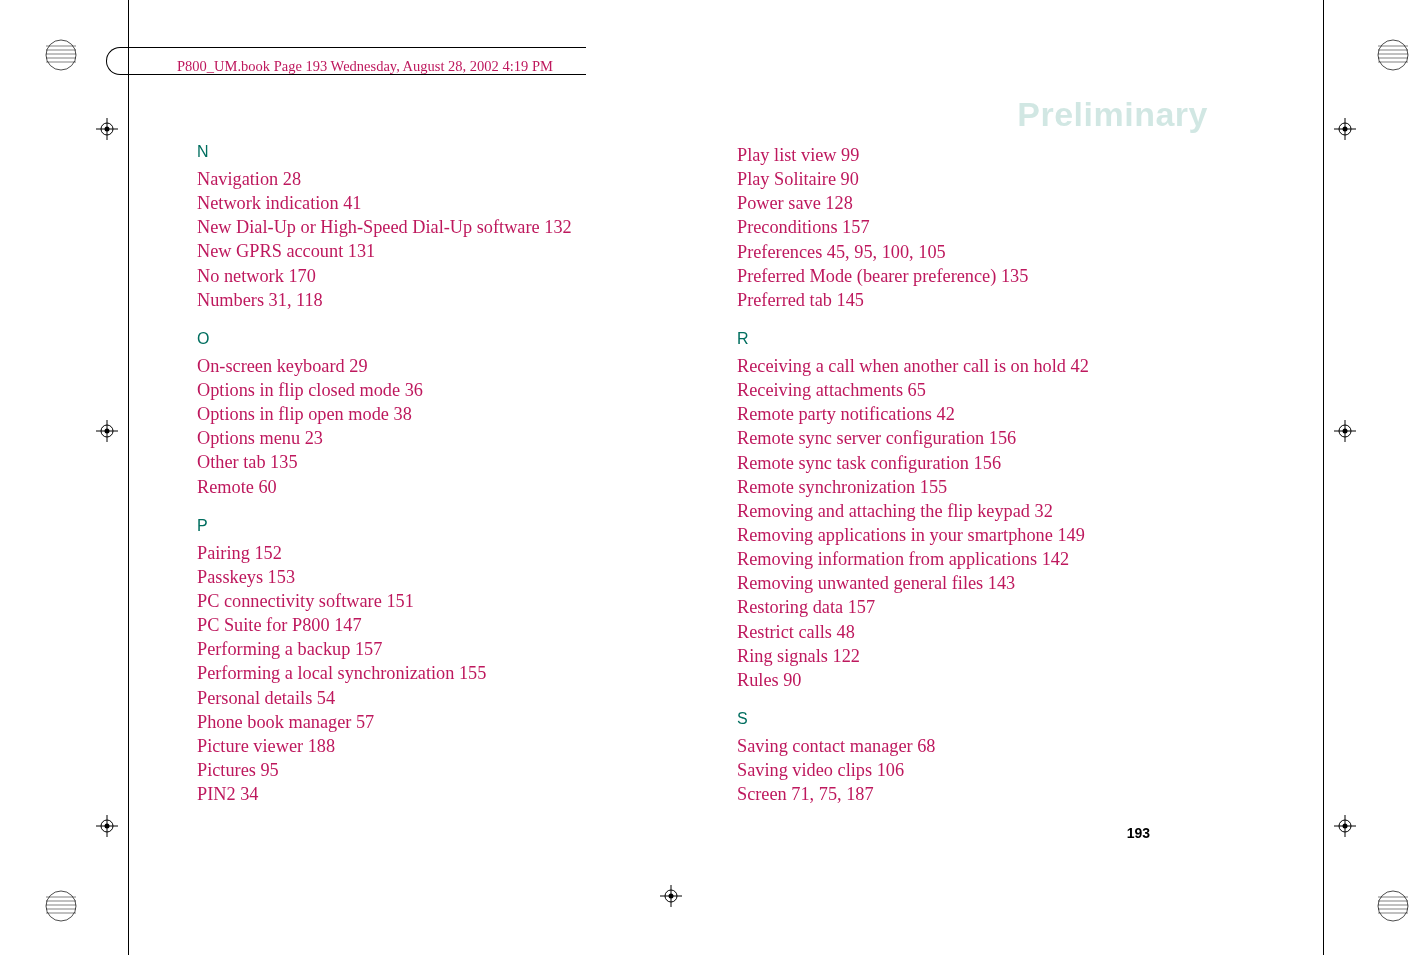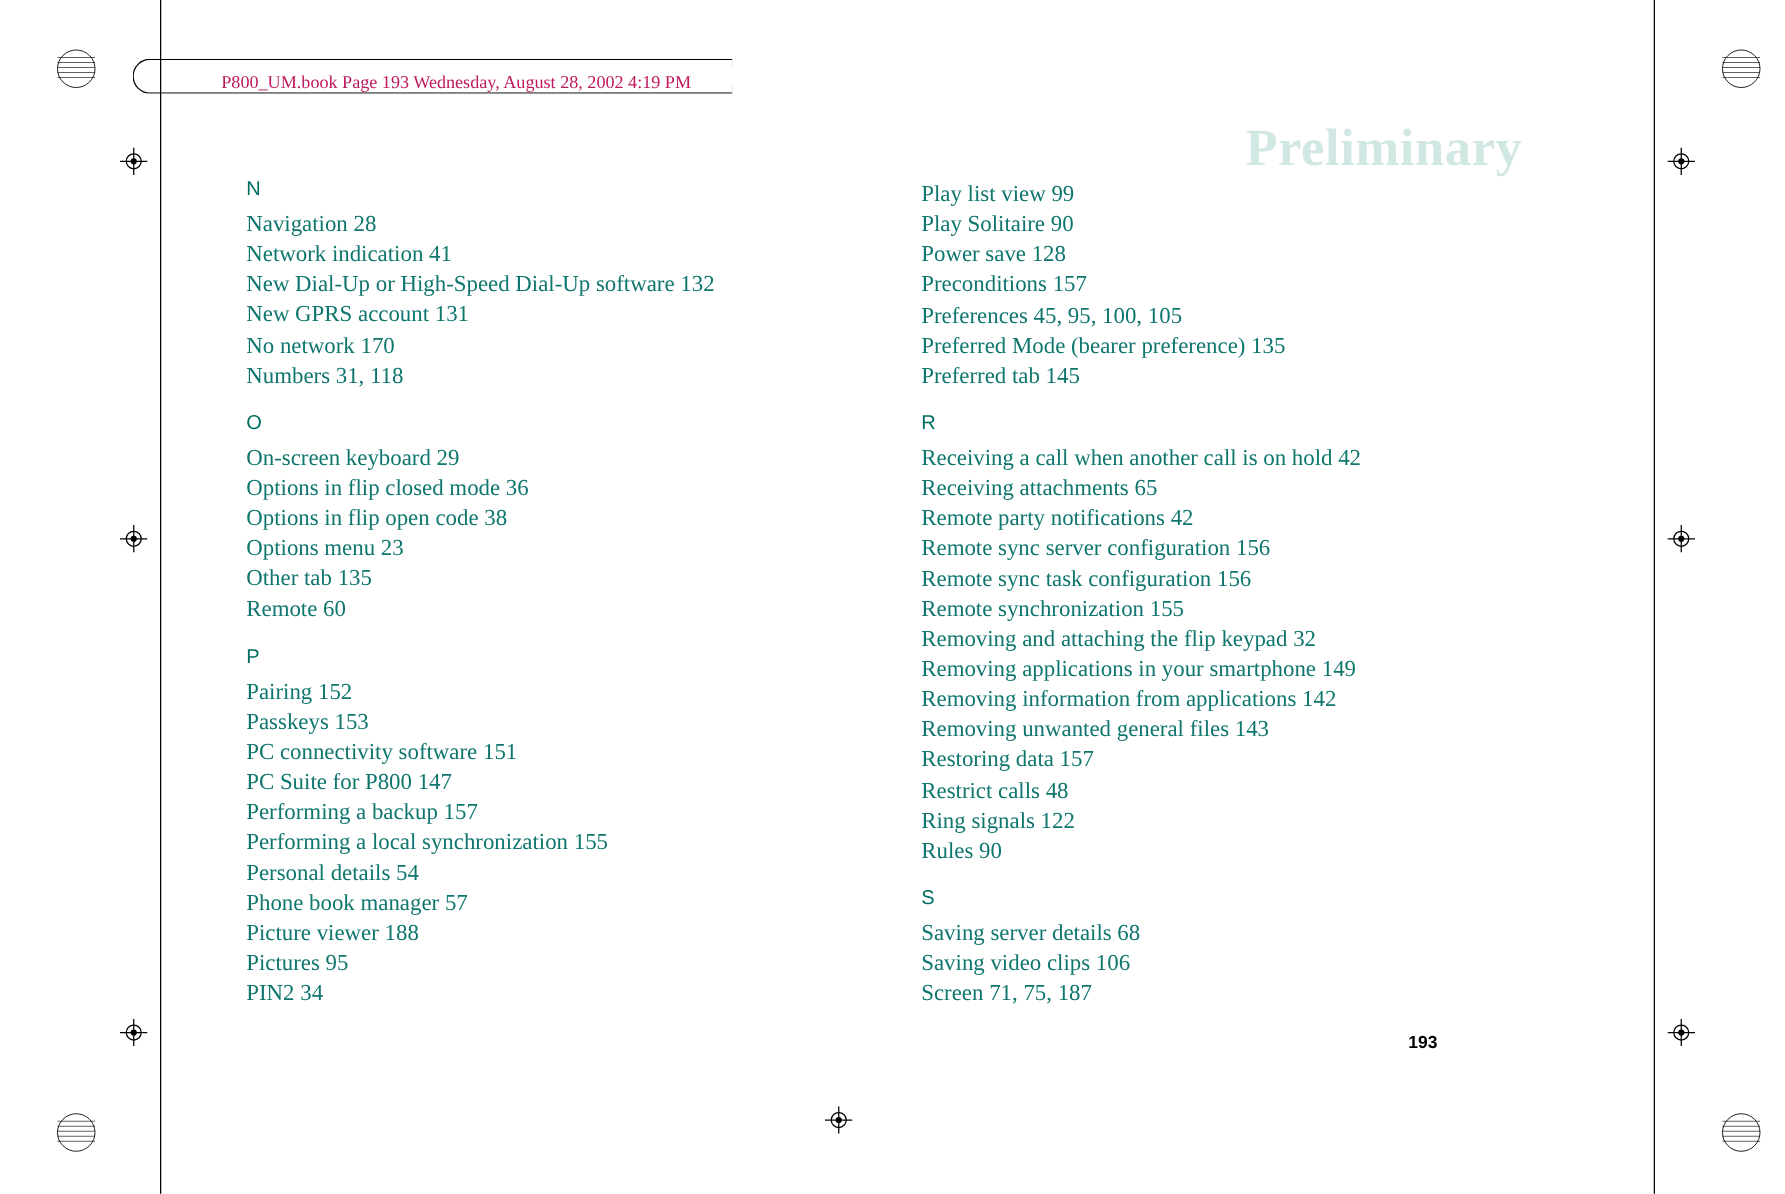--- a/index.html
+++ b/index.html
@@ -13,24 +13,24 @@
     overflow: hidden;
   }
   .page-content {
     position: absolute;
     left: 197px;
     top: 115px;
     width: 1000px;
   }
   .watermark {
     position: absolute;
-    right: 210px;
+    right: 220px;
     top: 95px;
-    font-family: Liberation Serif, serif;
-    font-size: 42px;
+    font-family: Liberation Sans, sans-serif;
+    font-size: 34px;
     font-weight: bold;
     color: rgba(0, 120, 100, 0.18);
     letter-spacing: 0.5px;
   }
   .header-line {
     position: absolute;
     left: 177px;
     top: 58px;
     font-family: "Times New Roman", serif;
     font-size: 14.5px;
@@ -60,21 +60,21 @@
     color: rgb(0, 110, 95);
     margin-top: 18px;
     margin-bottom: 6px;
     font-weight: normal;
   }
   .section-letter.first { margin-top: 28px; }
   .entry {
     font-family: "Times New Roman", serif;
     font-size: 18.3px;
     line-height: 1.32;
-    color: #0f766e;
+    color: #be185d;
   }
   .entry .pg { font-family: "Times New Roman", serif; }
   .page-number {
     position: absolute;
     right: 278px;
     bottom: 114px;
     font-family: Helvetica, Arial, sans-serif;
     font-size: 14px;
     font-weight: bold;
     color: #000;
@@ -230,21 +230,21 @@
         <div class="section-letter first">N</div>
         <div class="entry"><span>Navigation </span><span class="pg">28</span></div>
         <div class="entry"><span>Network indication </span><span class="pg">41</span></div>
         <div class="entry"><span>New Dial-Up or High-Speed Dial-Up software </span><span class="pg">132</span></div>
         <div class="entry"><span>New GPRS account </span><span class="pg">131</span></div>
         <div class="entry"><span>No network </span><span class="pg">170</span></div>
         <div class="entry"><span>Numbers </span><span class="pg">31, 118</span></div>
         <div class="section-letter">O</div>
         <div class="entry"><span>On-screen keyboard </span><span class="pg">29</span></div>
         <div class="entry"><span>Options in flip closed mode </span><span class="pg">36</span></div>
-        <div class="entry"><span>Options in flip open code </span><span class="pg">38</span></div>
+        <div class="entry"><span>Options in flip open mode </span><span class="pg">38</span></div>
         <div class="entry"><span>Options menu </span><span class="pg">23</span></div>
         <div class="entry"><span>Other tab </span><span class="pg">135</span></div>
         <div class="entry"><span>Remote </span><span class="pg">60</span></div>
         <div class="section-letter">P</div>
         <div class="entry"><span>Pairing </span><span class="pg">152</span></div>
         <div class="entry"><span>Passkeys </span><span class="pg">153</span></div>
         <div class="entry"><span>PC connectivity software </span><span class="pg">151</span></div>
         <div class="entry"><span>PC Suite for P800 </span><span class="pg">147</span></div>
         <div class="entry"><span>Performing a backup </span><span class="pg">157</span></div>
         <div class="entry"><span>Performing a local synchronization </span><span class="pg">155</span></div>
@@ -272,20 +272,20 @@
         <div class="entry"><span>Remote synchronization </span><span class="pg">155</span></div>
         <div class="entry"><span>Removing and attaching the flip keypad </span><span class="pg">32</span></div>
         <div class="entry"><span>Removing applications in your smartphone </span><span class="pg">149</span></div>
         <div class="entry"><span>Removing information from applications </span><span class="pg">142</span></div>
         <div class="entry"><span>Removing unwanted general files </span><span class="pg">143</span></div>
         <div class="entry"><span>Restoring data </span><span class="pg">157</span></div>
         <div class="entry"><span>Restrict calls </span><span class="pg">48</span></div>
         <div class="entry"><span>Ring signals </span><span class="pg">122</span></div>
         <div class="entry"><span>Rules </span><span class="pg">90</span></div>
         <div class="section-letter">S</div>
-        <div class="entry"><span>Saving server details </span><span class="pg">68</span></div>
+        <div class="entry"><span>Saving contact manager </span><span class="pg">68</span></div>
         <div class="entry"><span>Saving video clips </span><span class="pg">106</span></div>
         <div class="entry"><span>Screen </span><span class="pg">71, 75, 187</span></div>
       </div>
   </div>
 </div>
 
 <div class="page-number">193</div>
 
 </body></html>

